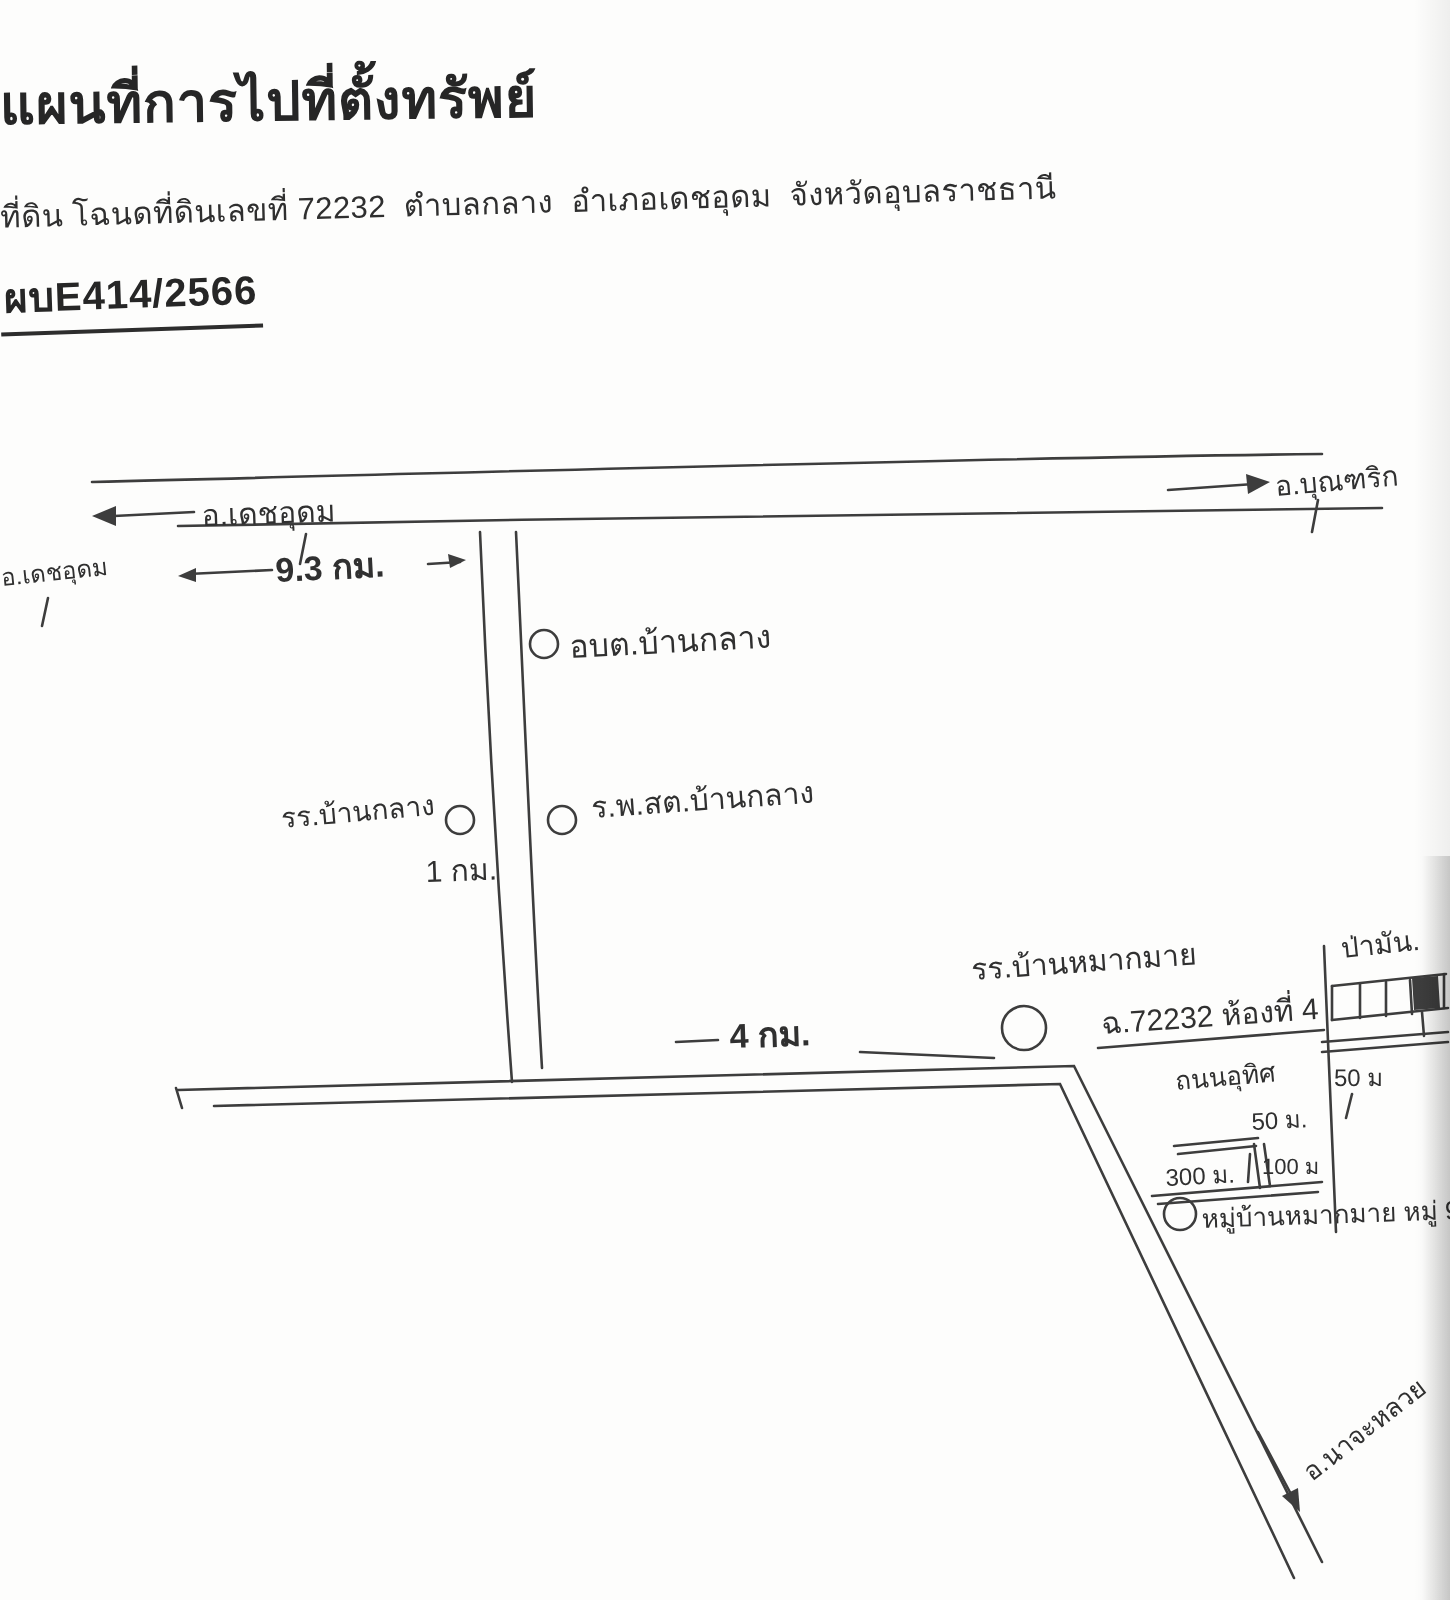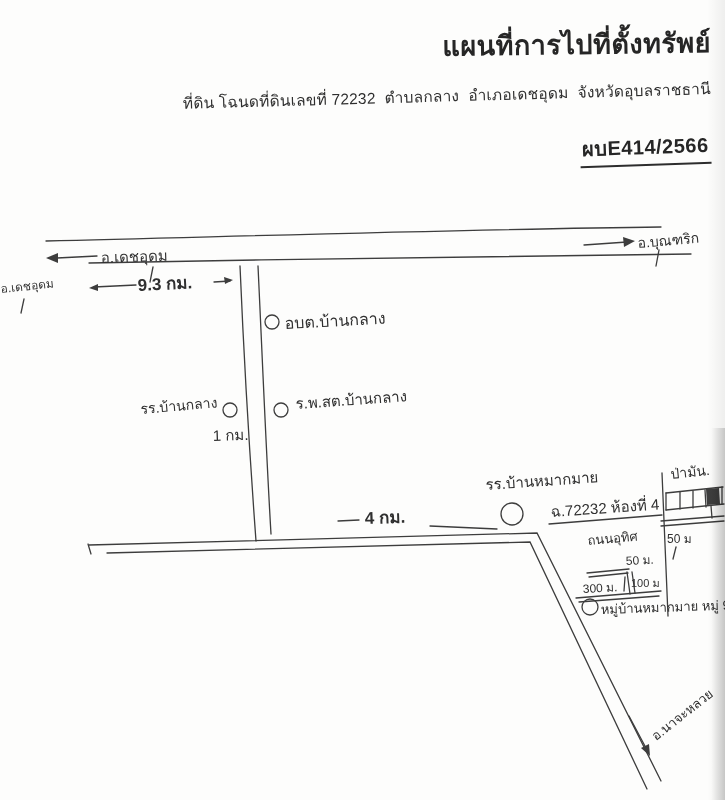--- a/index.html
+++ b/index.html
@@ -2,21 +2,21 @@
 <html><head>
 <meta charset="utf-8">
 <style>
   html,body{margin:0;padding:0;}
   body{
     width:725px;height:800px;position:relative;overflow:hidden;
     background:#fdfdfc;
     font-family:"Liberation Sans","DejaVu Sans",sans-serif;
     color:#2d2d2d;
   }
-  .header{position:absolute;top:26px;left:0;right:14px;text-align:right;}
+  .header{position:absolute;top:26px;left:0;right:14px;text-align:left;}
   .title{
     font-size:27px;font-weight:700;letter-spacing:.5px;margin:0;
     transform:rotate(-.8deg);color:#262626;
   }
   .subtitle{
     margin-top:17px;font-size:15.5px;letter-spacing:.2px;
     transform:rotate(-1.6deg);color:#2f2f2f;
   }
   .reference{
     display:inline-block;margin-top:20px;font-size:20px;font-weight:700;

